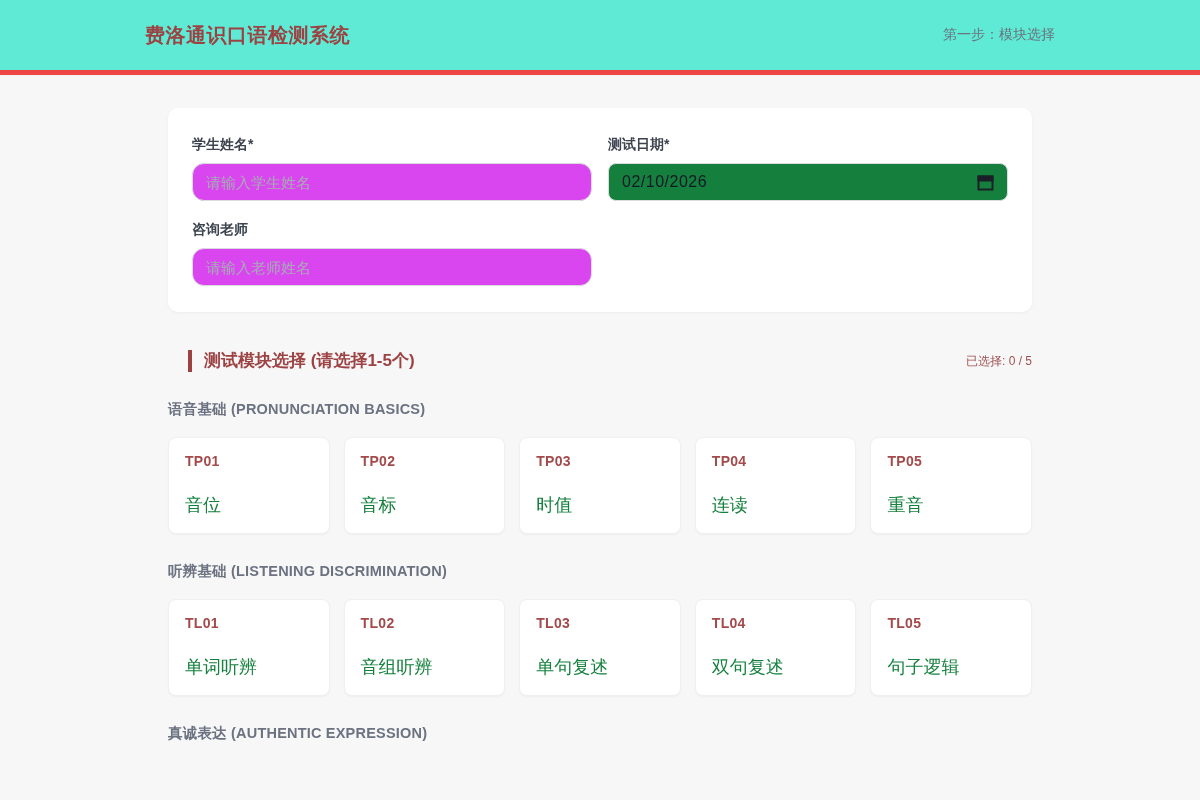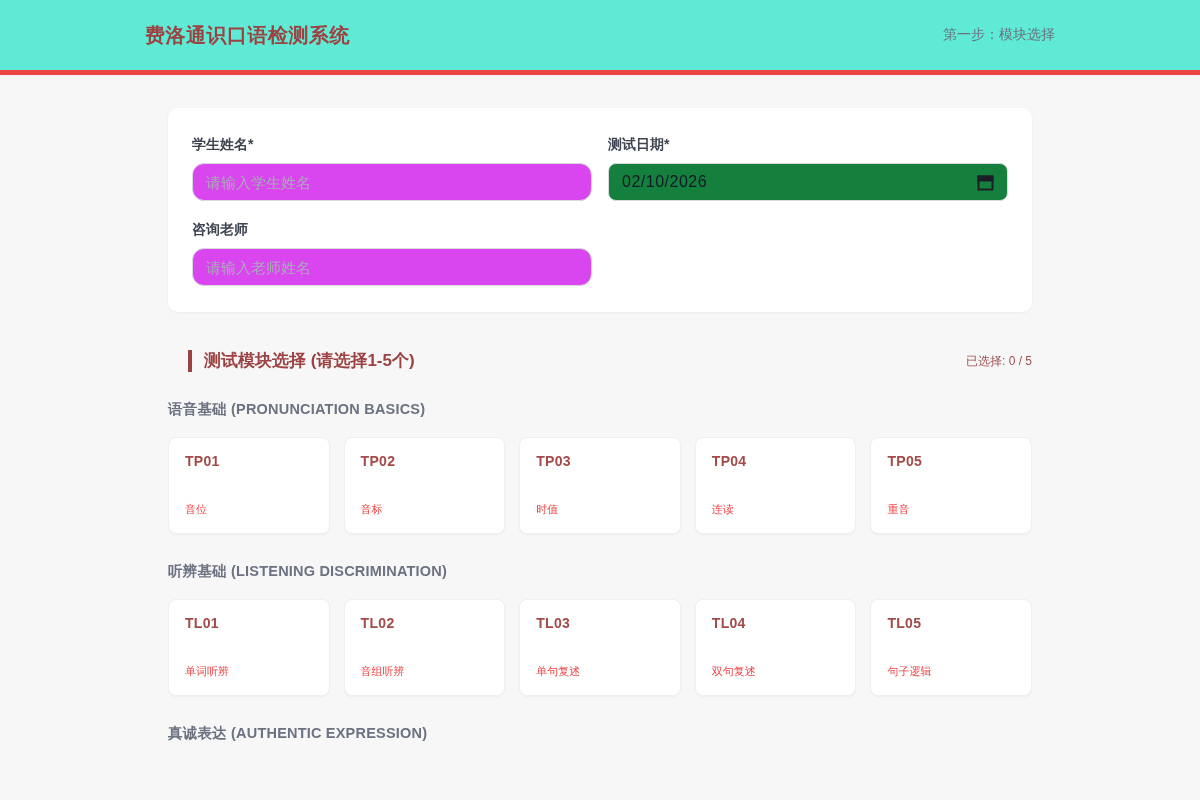--- a/index.html
+++ b/index.html
@@ -138,22 +138,22 @@
     justify-content: space-between;
     cursor: pointer;
   }
   .module-code {
     font-size: 14px;
     font-weight: bold;
     color: #a34a4a;
     letter-spacing: 0.3px;
   }
   .module-name {
-    font-size: 11px;
-    color: #ef4444;
+    font-size: 18px;
+    color: #15803d;
   }
 </style>
 </head>
 <body>
 
 <header class="app-header">
   <div class="app-header-inner">
     <div class="app-title">费洛通识口语检测系统</div>
     <div class="step-indicator">第一步：模块选择</div>
   </div>

